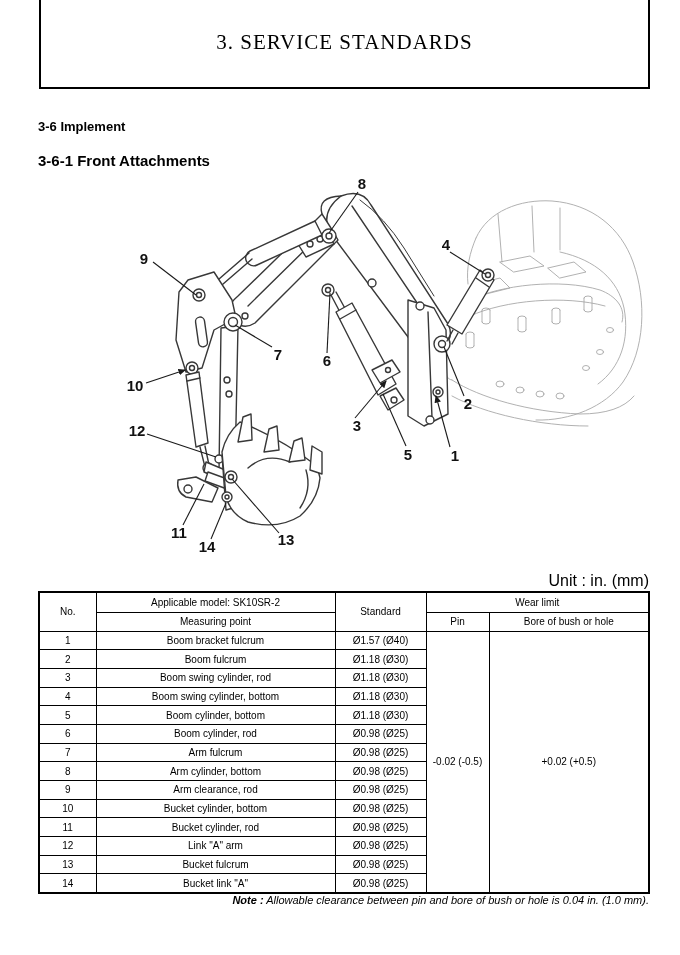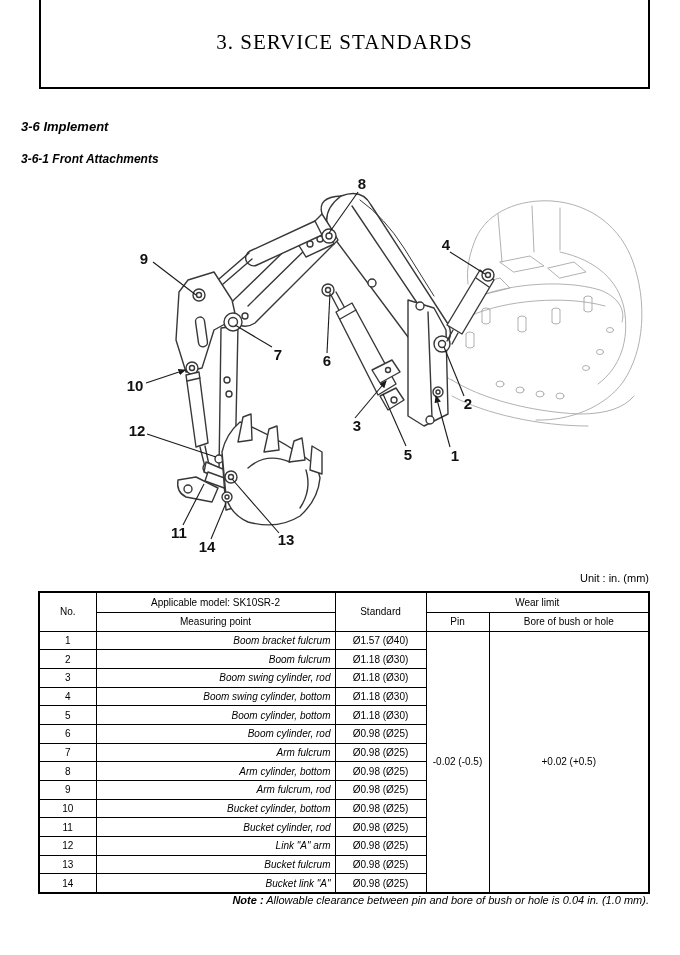--- a/index.html
+++ b/index.html
@@ -11,43 +11,43 @@
   .title-box {
     position:absolute; left:39px; top:0; width:611px; height:89px;
     border:2px solid #000; border-top:none;
     display:flex; align-items:center; justify-content:center;
   }
   .title-box .title {
     font-family:"Liberation Serif", serif; font-size:21px; font-weight:normal;
     letter-spacing:1px; margin-top:-2px;
   }
   .sec-heading {
-    position:absolute; left:21px; font-weight:bold;font-style:italic;
+    position:absolute; left:38px; font-weight:bold;
   }
   .sec-heading.h1 { top:119px; font-size:13px; }
-  .sec-heading.h2 { top:152px; font-size:12px; }
+  .sec-heading.h2 { top:152px; font-size:15px; }
   .diagram-svg { position:absolute; left:0; top:168px; }
   .unit-label {
-    position:absolute; right:31px; top:572px; font-size:11px;
+    position:absolute; right:31px; top:572px; font-size:16px;
   }
   table.spec {
     position:absolute; left:38px; top:591px; width:610px;
     border-collapse:collapse; table-layout:fixed;
     font-size:10px; border:2px solid #000;
   }
   table.spec th, table.spec td {
     border:1px solid #000; font-weight:normal; padding:0 4px;
     line-height:1.1; overflow:hidden; white-space:nowrap;
   }
   table.spec th { text-align:center; }
   tr.hdr1 th { height:20px; }
   tr.hdr2 th { height:19px; }
   tr.datarow td { height:18.7px; }
   td.c-no { text-align:center; }
-  td.c-mp { text-align:right; padding-left:5px;font-style:italic; }
+  td.c-mp { text-align:center; padding-left:5px; }
   td.c-std { text-align:center; }
   td.c-pin, td.c-bore { text-align:center; vertical-align:middle; }
   .note-line {
     position:absolute; right:31px; top:894px; font-size:11px;
     font-style:italic; white-space:nowrap;
   }
   .note-line .note-label { font-weight:bold; }
   svg text.callout {
     font-family:"Liberation Sans", sans-serif; font-weight:bold;
     font-size:15px; fill:#111;
@@ -285,21 +285,21 @@
       <td class="c-mp">Arm fulcrum</td>
       <td class="c-std">Ø0.98 (Ø25)</td>
     </tr>
     <tr class="datarow">
       <td class="c-no">8</td>
       <td class="c-mp">Arm cylinder, bottom</td>
       <td class="c-std">Ø0.98 (Ø25)</td>
     </tr>
     <tr class="datarow">
       <td class="c-no">9</td>
-      <td class="c-mp">Arm fulcrum, rod</td>
+      <td class="c-mp">Arm clearance, rod</td>
       <td class="c-std">Ø0.98 (Ø25)</td>
     </tr>
     <tr class="datarow">
       <td class="c-no">10</td>
       <td class="c-mp">Bucket cylinder, bottom</td>
       <td class="c-std">Ø0.98 (Ø25)</td>
     </tr>
     <tr class="datarow">
       <td class="c-no">11</td>
       <td class="c-mp">Bucket cylinder, rod</td>

